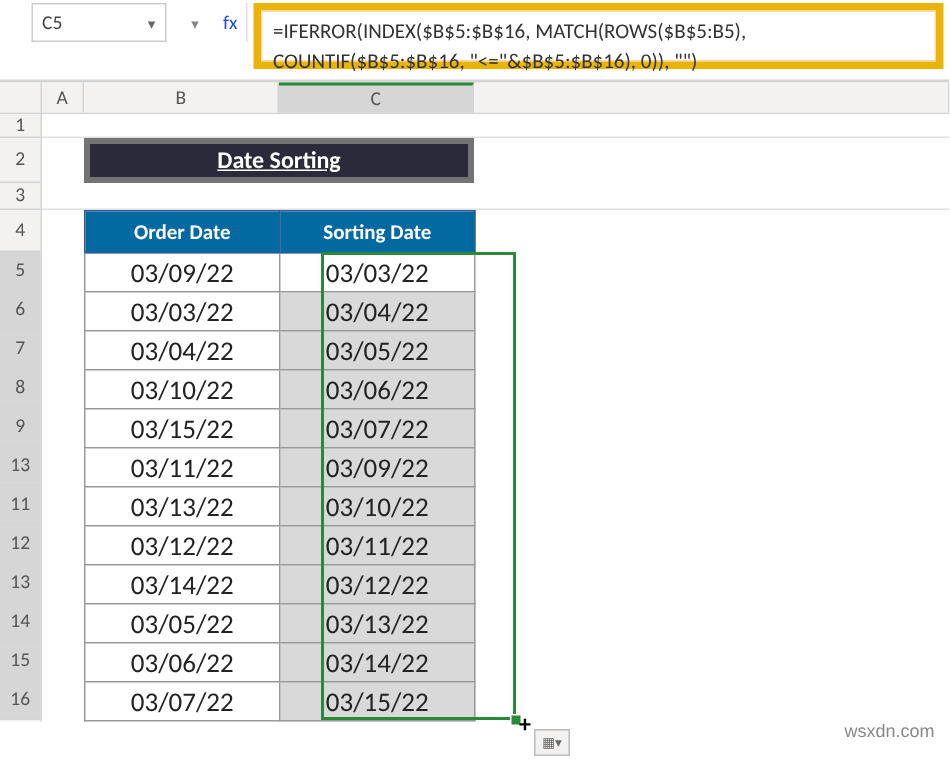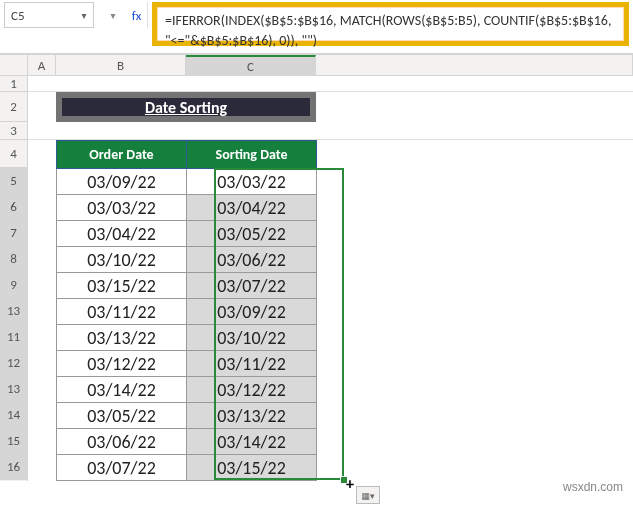--- a/index.html
+++ b/index.html
@@ -24,20 +24,21 @@
     padding: 2px 4px;
   }
   .name-box {
     width: 90px;
     height: 26px;
     border: 1px solid #ccc;
     background: #fff;
     display: flex;
     align-items: center;
     margin-right: 6px;
+    margin-left: 17px;
   }
   .name-box-input {
     flex: 1;
     padding: 0 6px;
     font-size: 13px;
     color: #444;
   }
   .name-box-dd {
     width: 18px;
     text-align: center;
@@ -139,29 +140,29 @@
   .title-cell {
     width: 260px;
     background: #2a2a3a;
     color: #fff;
     font-weight: bold;
     font-size: 16px;
     text-decoration: underline;
     display: flex;
     align-items: center;
     justify-content: center;
-    border: 6px solid #737373;
+    border: 4px solid #737373;
   }
   .gap-row { height: 18px; border-bottom: 1px solid #e0e0e0; }
   .table-wrap {
     padding-left: 28px;
   }
   table.data { border-collapse: collapse; }
   table.data th {
-    background: #15803d;
+    background: #0369a1;
     color: #fff;
     font-weight: bold;
     font-size: 14px;
     height: 28px;
     border: 1px solid #2e5a9a;
     width: 130px;
   }
   table.data td {
     height: 26px;
     width: 130px;

